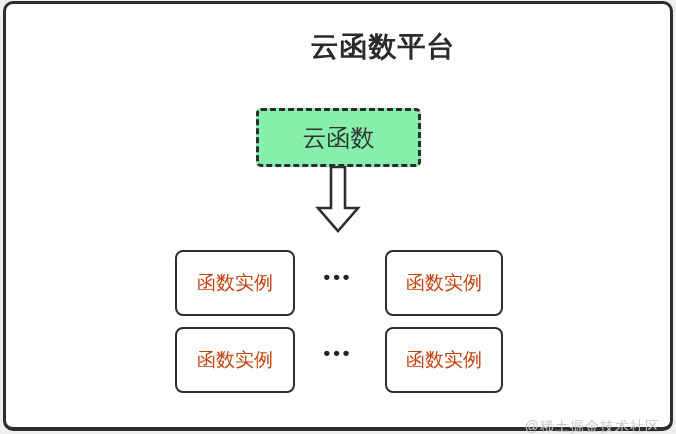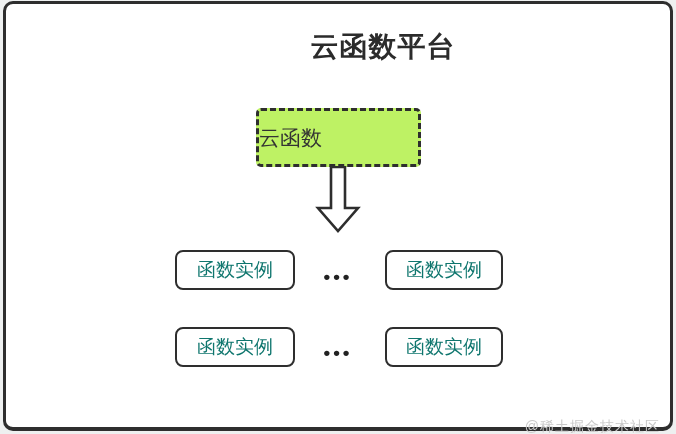--- a/index.html
+++ b/index.html
@@ -40,47 +40,47 @@
   }
   .dashed-box {
     position: absolute;
     left: 256px;
     top: 108px;
     width: 165px;
     height: 59px;
     box-sizing: border-box;
     border: 3px dashed #2e2e2e;
     border-radius: 5px;
-    background: #bef264;
+    background: #86efac;
     display: flex;
     align-items: center;
-    justify-content: flex-start;
-    font-size: 21px;
+    justify-content: center;
+    font-size: 24px;
     color: #333333;
   }
   .down-arrow {
     position: absolute;
     left: 315px;
     top: 166px;
     width: 46px;
     height: 67px;
   }
   .instance-box {
     position: absolute;
     width: 120px;
-    height: 40px;
+    height: 66px;
     box-sizing: border-box;
     border: 2.5px solid #2e2e2e;
     border-radius: 8px;
     background: #ffffff;
     display: flex;
     align-items: center;
     justify-content: center;
     font-size: 19px;
-    color: #0f766e;
+    color: #c2410c;
   }
   .box-r1-left  { left: 175px; top: 250px; }
   .box-r1-right { left: 385px; top: 250px; width: 118px; }
   .box-r2-left  { left: 175px; top: 327px; }
   .box-r2-right { left: 385px; top: 327px; width: 118px; }
   .dots {
     position: absolute;
     left: 314px;
     width: 48px;
     text-align: center;

